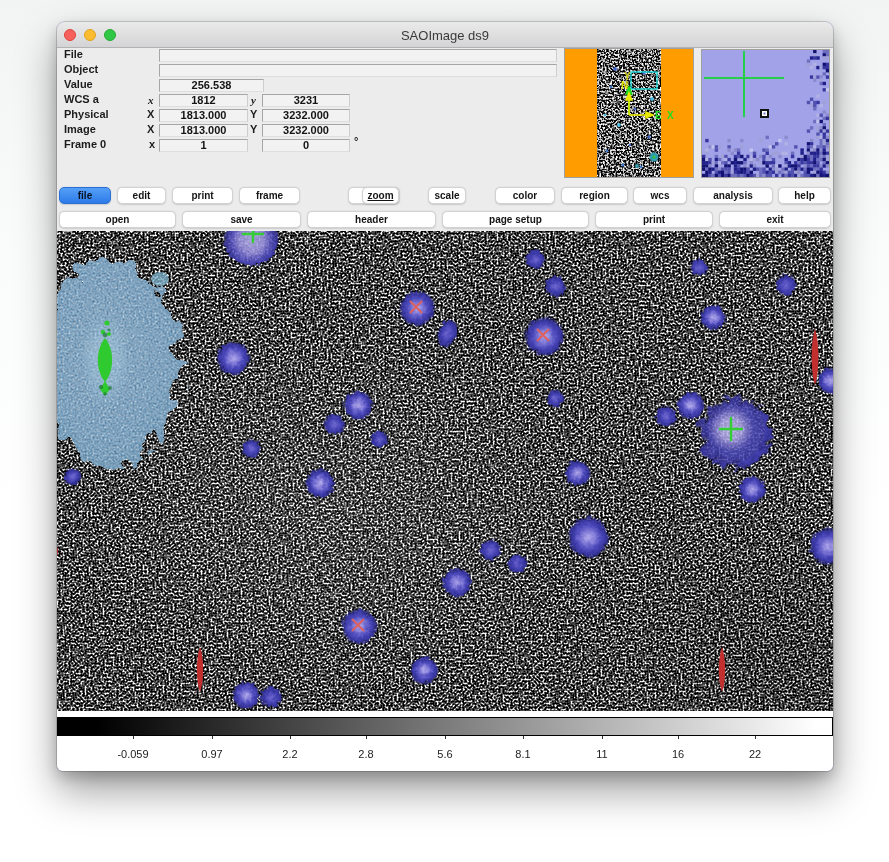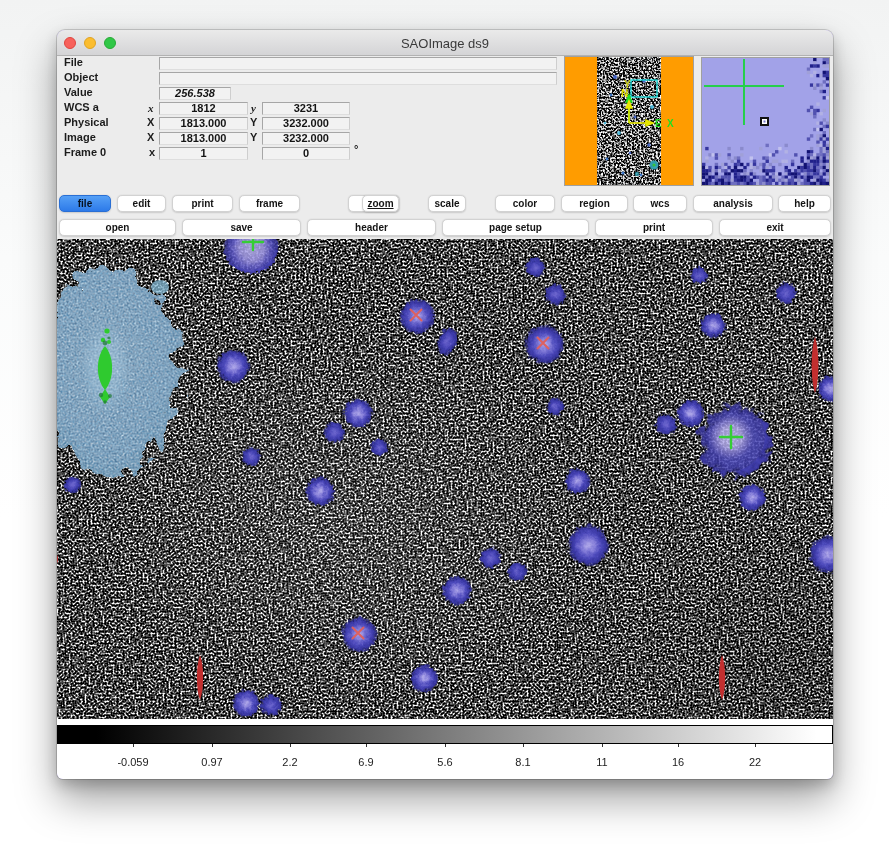--- a/index.html
+++ b/index.html
@@ -1,17 +1,17 @@
 <!DOCTYPE html>
 <html><head><meta charset="utf-8"><style>
 * { margin:0; padding:0; box-sizing:border-box; }
 html,body { width:889px; height:862px; overflow:hidden;
   background:linear-gradient(180deg,#f2f3f3 0%,#fafbfb 30%,#ffffff 60%);
   font-family:"Liberation Sans",sans-serif; }
-#win { position:absolute; left:57px; top:30px; width:776px; height:749px;
+#win { position:absolute; left:57px; top:22px; width:776px; height:749px;
   background:#c4b5fd; border-radius:8px 8px 6px 6px;
   box-shadow: 0 0 0 1px rgba(0,0,0,0.16), 0 20px 40px rgba(0,0,0,0.38), 0 6px 14px rgba(0,0,0,0.20); }
 #titlebar { position:absolute; left:0; top:0; width:776px; height:26px;
   background:linear-gradient(#eaeaea,#d4d4d6); border-radius:8px 8px 0 0;
   border-bottom:1px solid #b2b2b2; }
 #title { position:absolute; width:100%; text-align:center; top:6px; font-size:13px;
   color:#3a3a3a; font-weight:normal; }
 .tl { position:absolute; top:7px; width:12px; height:12px; border-radius:50%; }
 #info { position:absolute; left:0; top:26px; width:776px; height:183px; background:#ececec; }
 .ilbl { position:absolute; font-size:11px; font-weight:bold; color:#1c1c1c; }
@@ -54,21 +54,21 @@
       <div class="ixy" style="left:91px;top:46px;font-style:italic;font-family:'Liberation Serif',serif;">x</div>
       <div class="ixy" style="left:194px;top:46px;font-style:italic;font-family:'Liberation Serif',serif;">y</div>
       <div class="ixy" style="left:90px;top:60px;">X</div>
       <div class="ixy" style="left:193px;top:60px;">Y</div>
       <div class="ixy" style="left:90px;top:75px;">X</div>
       <div class="ixy" style="left:193px;top:75px;">Y</div>
       <div class="ixy" style="left:92px;top:90px;">x</div>
       <div class="ixy" style="left:297px;top:87px;">°</div>
       <div class="fld" style="left:102px;top:1px;width:398px;"></div>
       <div class="fld" style="left:102px;top:16px;width:398px;"></div>
-      <div class="fld" style="left:102px;top:31px;width:72px;font-style:italic;">256.538</div>
+      <div class="fld" style="left:102px;top:31px;width:105px;">256.538</div>
       <div class="fld" style="left:102px;top:46px;width:89px;">1812</div>
       <div class="fld" style="left:205px;top:46px;width:88px;">3231</div>
       <div class="fld" style="left:102px;top:61px;width:89px;">1813.000</div>
       <div class="fld" style="left:205px;top:61px;width:88px;">3232.000</div>
       <div class="fld" style="left:102px;top:76px;width:89px;">1813.000</div>
       <div class="fld" style="left:205px;top:76px;width:88px;">3232.000</div>
       <div class="fld" style="left:102px;top:91px;width:89px;">1</div>
       <div class="fld" style="left:205px;top:91px;width:88px;">0</div>
     </div>
   <div id="panner">
@@ -697,21 +697,21 @@
     </div>
   <div id="bstrip"></div>
   <div id="whitegap"></div>
   <div id="cbar"></div>
   <div class="cbl" style="left:46px;top:726px;">-0.059</div>
     <div class="tick" style="left:76px;top:714px;"></div>
     <div class="cbl" style="left:125px;top:726px;">0.97</div>
     <div class="tick" style="left:155px;top:714px;"></div>
     <div class="cbl" style="left:203px;top:726px;">2.2</div>
     <div class="tick" style="left:233px;top:714px;"></div>
-    <div class="cbl" style="left:279px;top:726px;">6.9</div>
+    <div class="cbl" style="left:279px;top:726px;">2.8</div>
     <div class="tick" style="left:309px;top:714px;"></div>
     <div class="cbl" style="left:358px;top:726px;">5.6</div>
     <div class="tick" style="left:388px;top:714px;"></div>
     <div class="cbl" style="left:436px;top:726px;">8.1</div>
     <div class="tick" style="left:466px;top:714px;"></div>
     <div class="cbl" style="left:515px;top:726px;">11</div>
     <div class="tick" style="left:545px;top:714px;"></div>
     <div class="cbl" style="left:591px;top:726px;">16</div>
     <div class="tick" style="left:621px;top:714px;"></div>
     <div class="cbl" style="left:668px;top:726px;">22</div>

